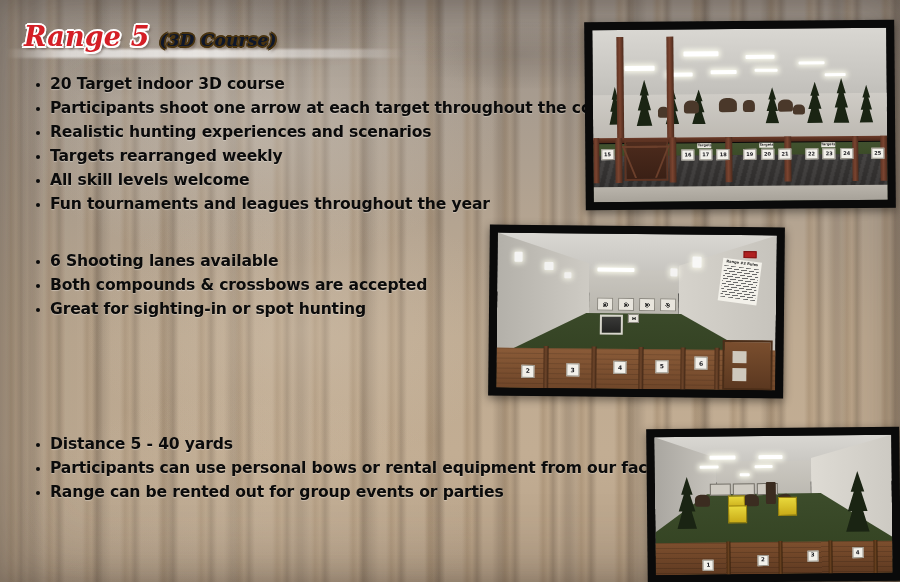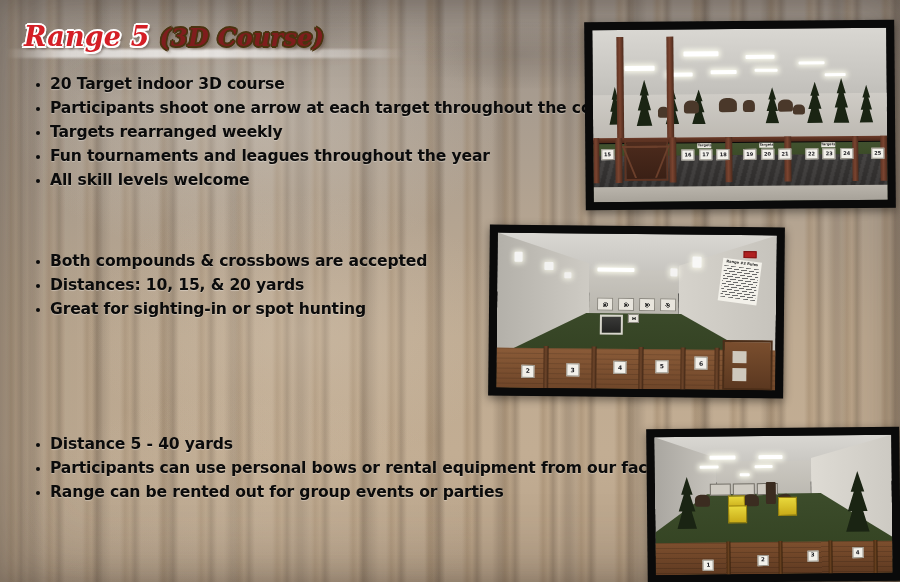--- a/index.html
+++ b/index.html
@@ -116,22 +116,22 @@
     color: #d41f26;
     text-shadow:
       -1.5px -1.5px 0 #ffffff,  1.5px -1.5px 0 #ffffff,
       -1.5px  1.5px 0 #ffffff,  1.5px  1.5px 0 #ffffff,
        0 -1.8px 0 #ffffff, 0 1.8px 0 #ffffff,
       -1.8px 0 0 #ffffff, 1.8px 0 0 #ffffff,
        2.5px 3px 3px rgba(60,40,30,0.50);
   }
 
   .title .gold {
-    color: #7f1d1d;
-    font-size: 24px;
+    color: #0f172a;
+    font-size: 17px;
     text-shadow:
       -1.4px -1.4px 0 #4a3410,  1.4px -1.4px 0 #4a3410,
       -1.4px  1.4px 0 #4a3410,  1.4px  1.4px 0 #4a3410,
        0 -1.6px 0 #4a3410, 0 1.6px 0 #4a3410,
       -1.6px 0 0 #4a3410, 1.6px 0 0 #4a3410,
        2.5px 3px 3px rgba(60,40,30,0.45);
   }
 
   .bullets {
     list-style: none;
@@ -433,30 +433,31 @@
   <div class="bg-vignette"></div>
 
   <div class="section" id="section-range-1">
     <div class="title-wrap">
       <div class="title-underline"></div>
       <div class="title"><span class="red">Range 5</span> <span class="gold">(3D Course)</span></div>
     </div>
     <ul class="bullets">
       <li>20 Target indoor 3D course</li>
       <li>Participants shoot one arrow at each target throughout the course</li>
+      <li>Realistic hunting experiences and scenarios</li>
       <li>Targets rearranged weekly</li>
+      <li>All skill levels welcome</li>
       <li>Fun tournaments and leagues throughout the year</li>
-      <li>All skill levels welcome</li>
     </ul>
   </div>
 
   <div class="section" id="section-range-2">
     <ul class="bullets">
+      <li>6 Shooting lanes available</li>
       <li>Both compounds &amp; crossbows are accepted</li>
-      <li>Distances: 10, 15, &amp; 20 yards</li>
       <li>Great for sighting-in or spot hunting</li>
     </ul>
   </div>
 
   <div class="section" id="section-range-3">
     <ul class="bullets">
       <li>Distance 5 - 40 yards</li>
       <li>Participants can use personal bows or rental equipment from our facility</li>
       <li>Range can be rented out for group events or parties</li>
     </ul>

